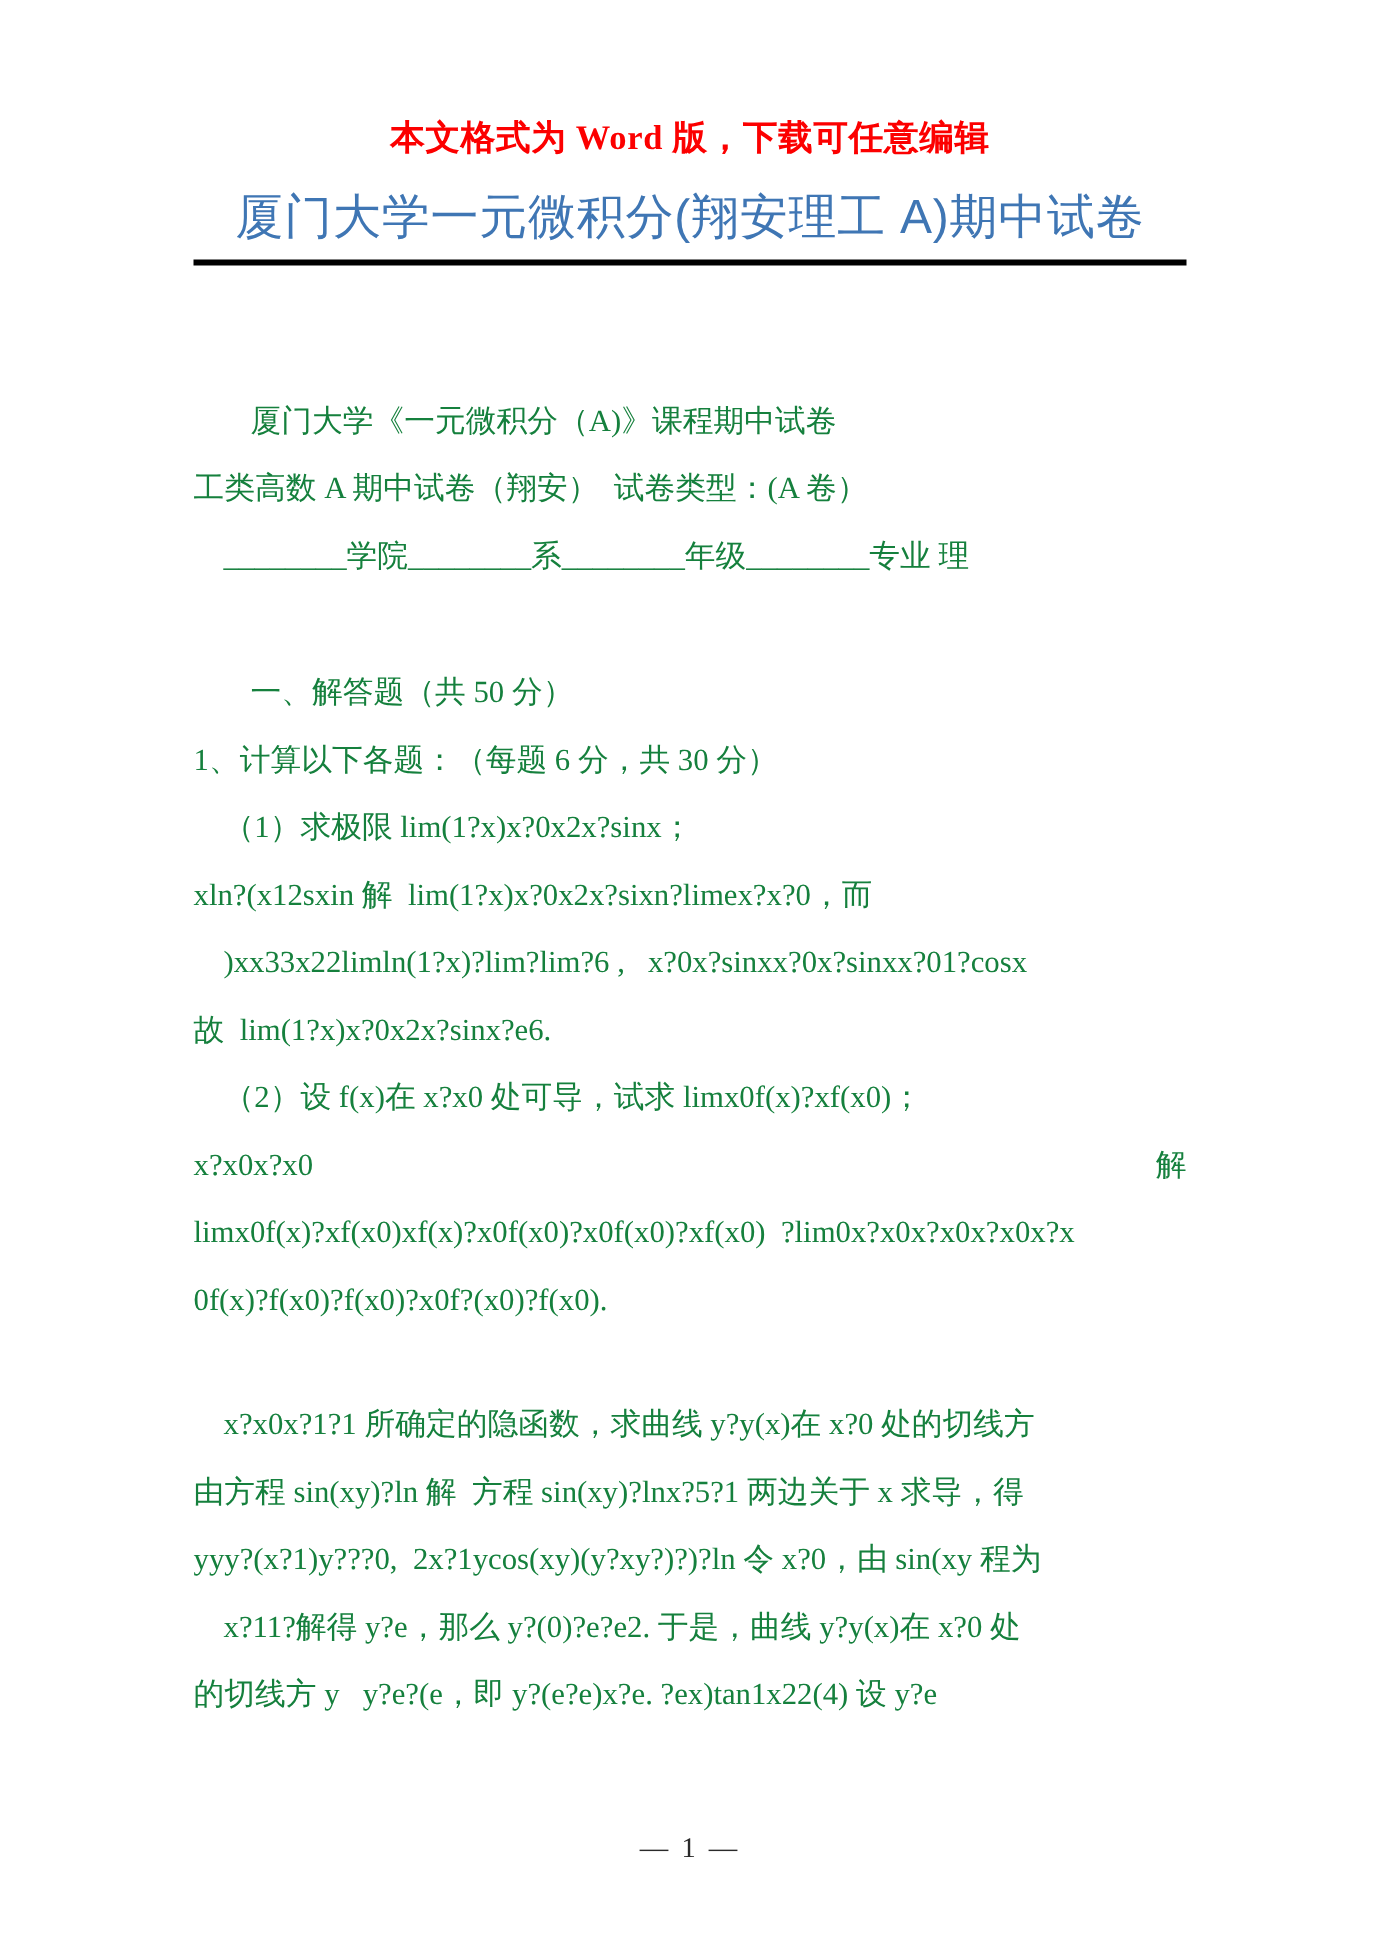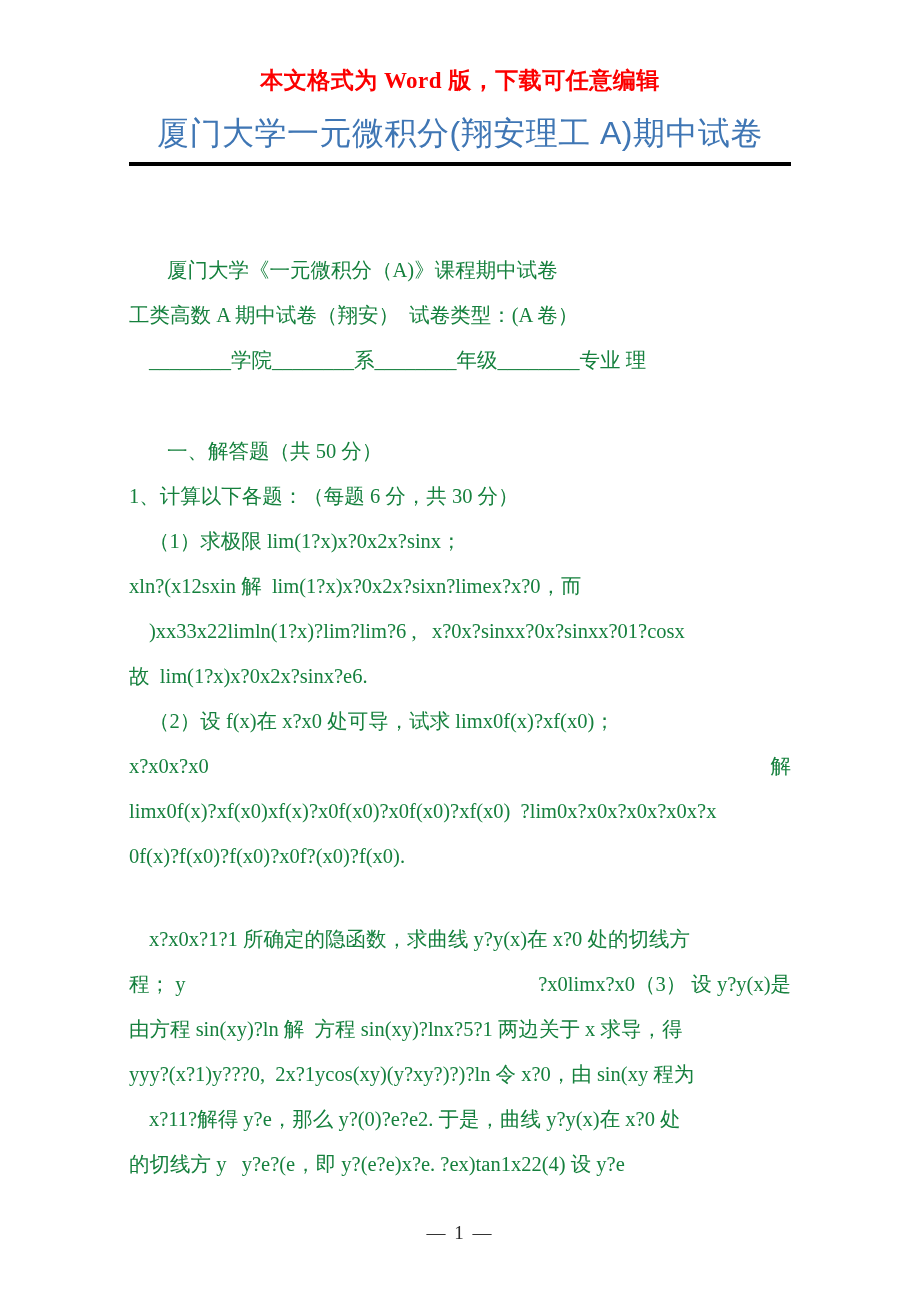--- a/index.html
+++ b/index.html
@@ -12,21 +12,21 @@
     height: 1302px;
     font-family: "Liberation Serif", "DejaVu Serif", serif;
     color: #1a1a1a;
     overflow: hidden;
     position: relative;
   }
   .page {
     width: 920px;
     height: 1302px;
     box-sizing: border-box;
-    padding: 0;
+    padding: 11px;
     position: relative;
   }
   .header-banner {
     text-align: center;
     color: #fc0000;
     font-weight: bold;
     font-size: 23px;
     letter-spacing: 0.5px;
     padding-top: 68px;
     line-height: 1.1;
@@ -121,24 +121,20 @@
       <span class="seg-left">x?x0x?x0</span>
       <span class="seg-right">解</span>
     </p>
 
     <p class="ln">limx0f(x)?xf(x0)xf(x)?x0f(x0)?x0f(x0)?xf(x0)  ?lim0x?x0x?x0x?x0x?x</p>
 
     <p class="ln">0f(x)?f(x0)?f(x0)?x0f?(x0)?f(x0).</p>
 
     <p class="ln indent-sm gap-top">x?x0x?1?1 所确定的隐函数，求曲线 y?y(x)在 x?0 处的切线方</p>
 
-    <p class="ln justify">
-      <span class="seg-left">程； y</span>
-      <span class="seg-right">?x0limx?x0（3） 设 y?y(x)是</span>
-    </p>
 
     <p class="ln">由方程 sin(xy)?ln 解  方程 sin(xy)?lnx?5?1 两边关于 x 求导，得</p>
 
     <p class="ln">yyy?(x?1)y???0,  2x?1ycos(xy)(y?xy?)?)?ln 令 x?0，由 sin(xy 程为</p>
 
     <p class="ln indent-sm">x?11?解得 y?e，那么 y?(0)?e?e2. 于是，曲线 y?y(x)在 x?0 处</p>
 
     <p class="ln">的切线方 y   y?e?(e，即 y?(e?e)x?e. ?ex)tan1x22(4) 设 y?e</p>
 
   </div>

